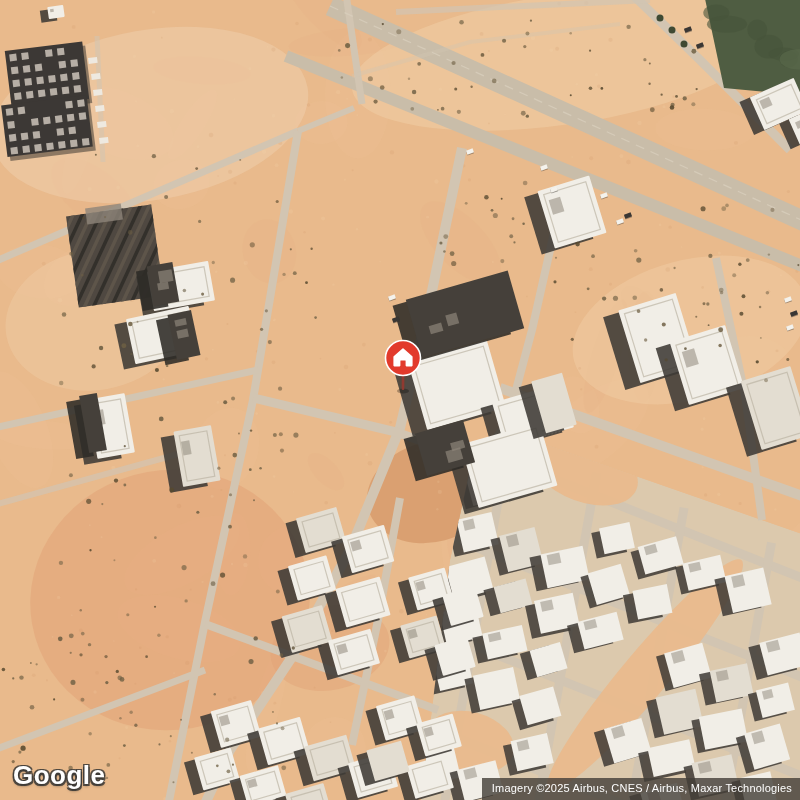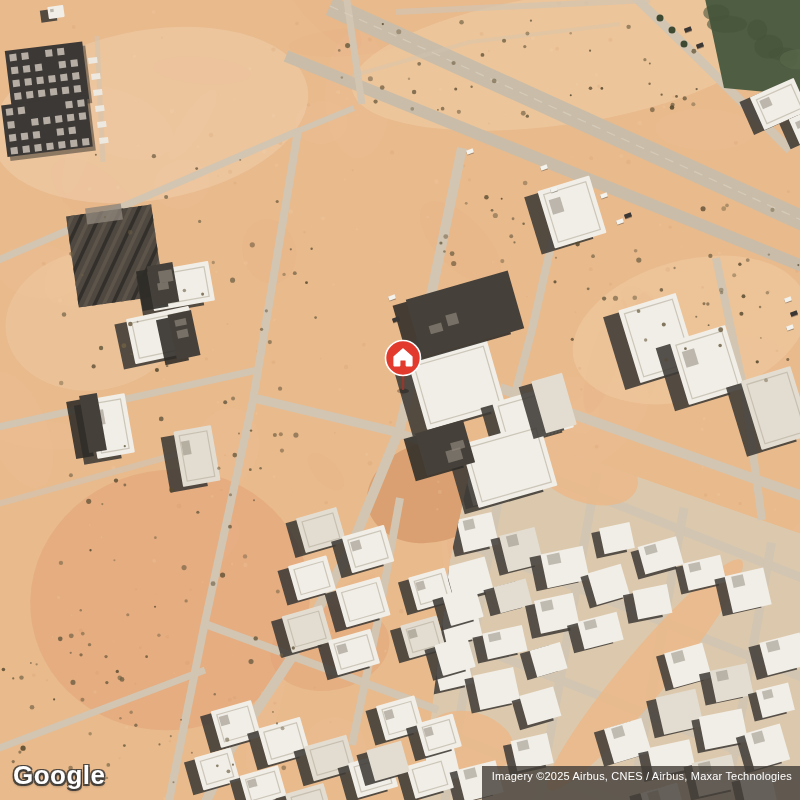--- a/index.html
+++ b/index.html
@@ -7,21 +7,21 @@
          font-family:"Liberation Sans",sans-serif;background:#15803d;text-align:right;}
   #map-svg{position:absolute;left:0;top:0;width:800px;height:800px;display:block;}
   #place-marker{position:absolute;width:44px;height:60px;cursor:pointer;}
   #google-logo{position:absolute;left:13px;bottom:9px;font-size:26px;font-weight:700;
     letter-spacing:.5px;color:#fff;cursor:pointer;user-select:none;
     text-shadow:-1.5px -1.5px 0 rgba(60,58,54,.85),1.5px -1.5px 0 rgba(60,58,54,.85),
     -1.5px 1.5px 0 rgba(60,58,54,.85),1.5px 1.5px 0 rgba(60,58,54,.85),
     0 2px 3px rgba(40,38,35,.55);}
   #attribution{position:absolute;right:0;bottom:0;height:18px;line-height:21px;
     background:rgba(66,61,55,.8);color:#fff;font-size:11px;letter-spacing:.2px;
-    padding:0 8px 16px 10px;white-space:nowrap;}
+    padding:0 8px 4px 10px;white-space:nowrap;}
 </style>
 </head>
 <body>
 
 <div id="stage">
   <svg id="map-svg" viewBox="0 0 800 800">
       <rect x="0" y="0" width="800" height="800" fill="#e9ba8c"></rect>
       <ellipse cx="201.87613982707262" cy="70.50003632903099" rx="48.86405991157517" ry="13.5638566496782" fill="#e0ad7d" opacity="0.14" transform="rotate(4.619502872228622 201.87613982707262 70.50003632903099)"></ellipse>
       <ellipse cx="357.8250287100673" cy="94.76800300180912" rx="63.69068528758362" ry="32.86585688311607" fill="#eec79d" opacity="0.14" transform="rotate(89.94181106798351 357.8250287100673 94.76800300180912)"></ellipse>
       <ellipse cx="513.6007571592927" cy="689.1649499535561" rx="49.82348882360384" ry="10.268753910902888" fill="#e0ad7d" opacity="0.14" transform="rotate(171.01588977500796 513.6007571592927 689.1649499535561)"></ellipse>

